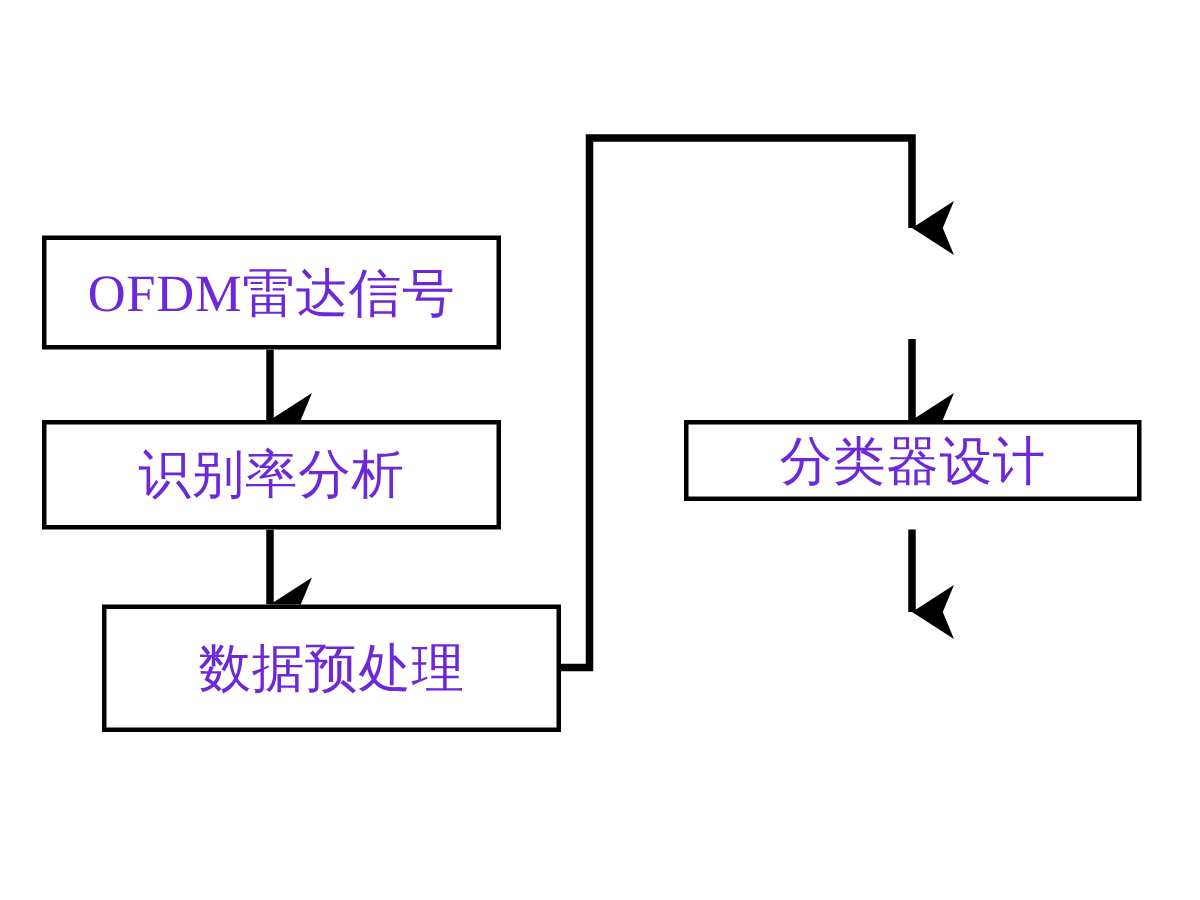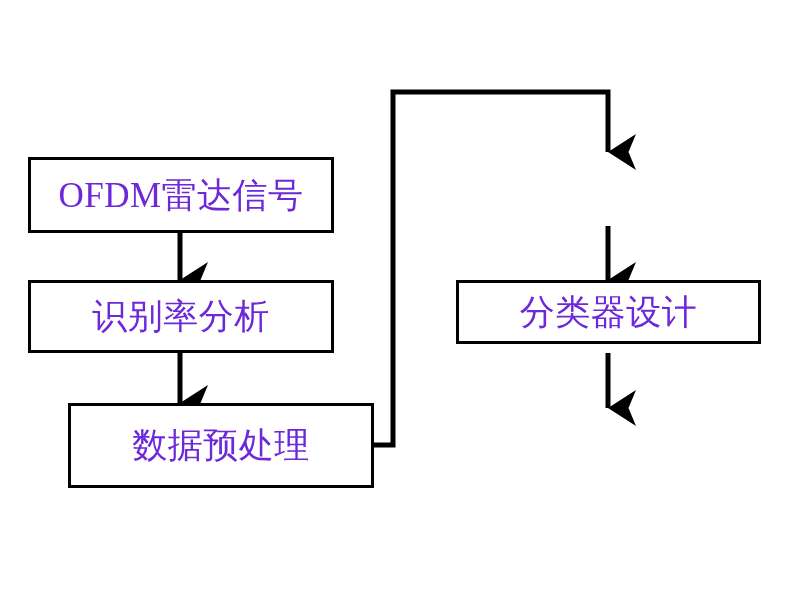--- a/index.html
+++ b/index.html
@@ -44,21 +44,21 @@
     color: #6d28d9;
     white-space: nowrap;
     letter-spacing: 0.5px;
   }
   
   #node-ofdm-signal      { left: 28px;  top: 157px; width: 306px; height: 76px; }
   #node-freq-transform   { left: 28px;  top: 280px; width: 306px; height: 73px; }
   #node-preprocess       { left: 28px;  top: 403px; width: 306px; height: 85px; margin-left: 40px; }
   
   #node-main-freq-extract{ left: 456px; top: 152px; width: 305px; height: 74px; }
-  #node-classifier       { left: 456px; top: 280px; width: 305px; height: 64px; }
+  #node-classifier       { left: 456px; top: 280px; width: 305px; height: 54px; }
   #node-recog-analysis   { left: 456px; top: 408px; width: 305px; height: 73px; }
 </style>
 </head>
 <body>
 
 <div id="canvas">
 
   <svg id="flow-svg" viewBox="0 0 800 600" xmlns="http://www.w3.org/2000/svg">
     <defs>
 

